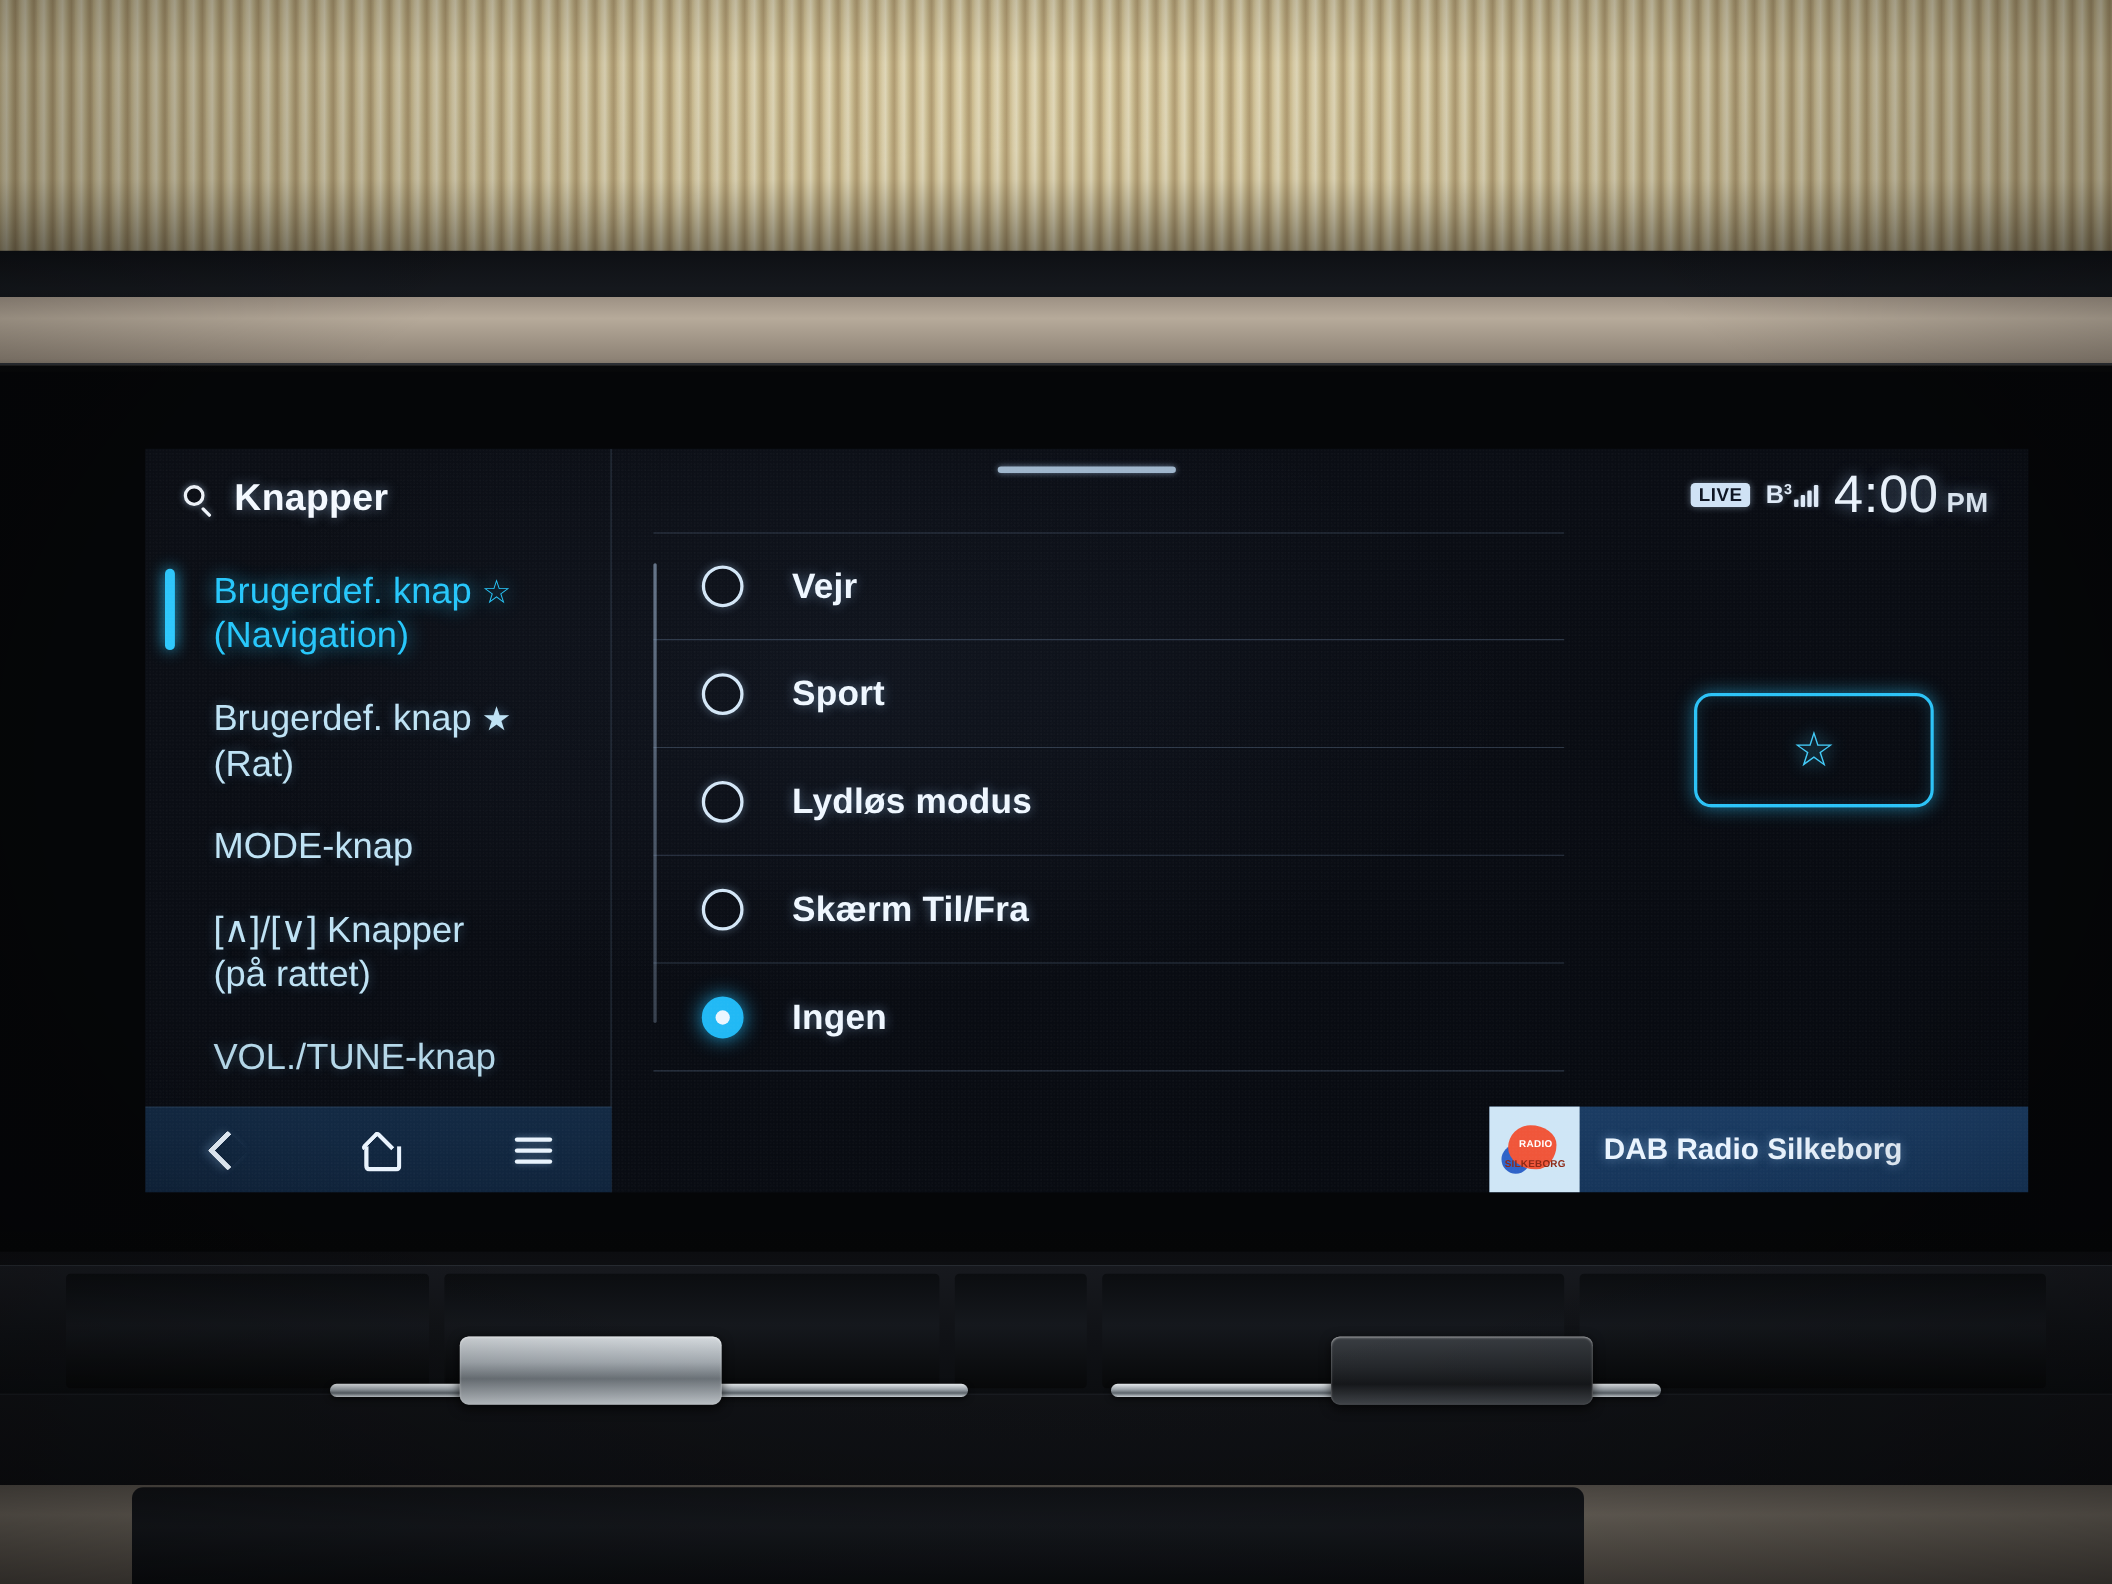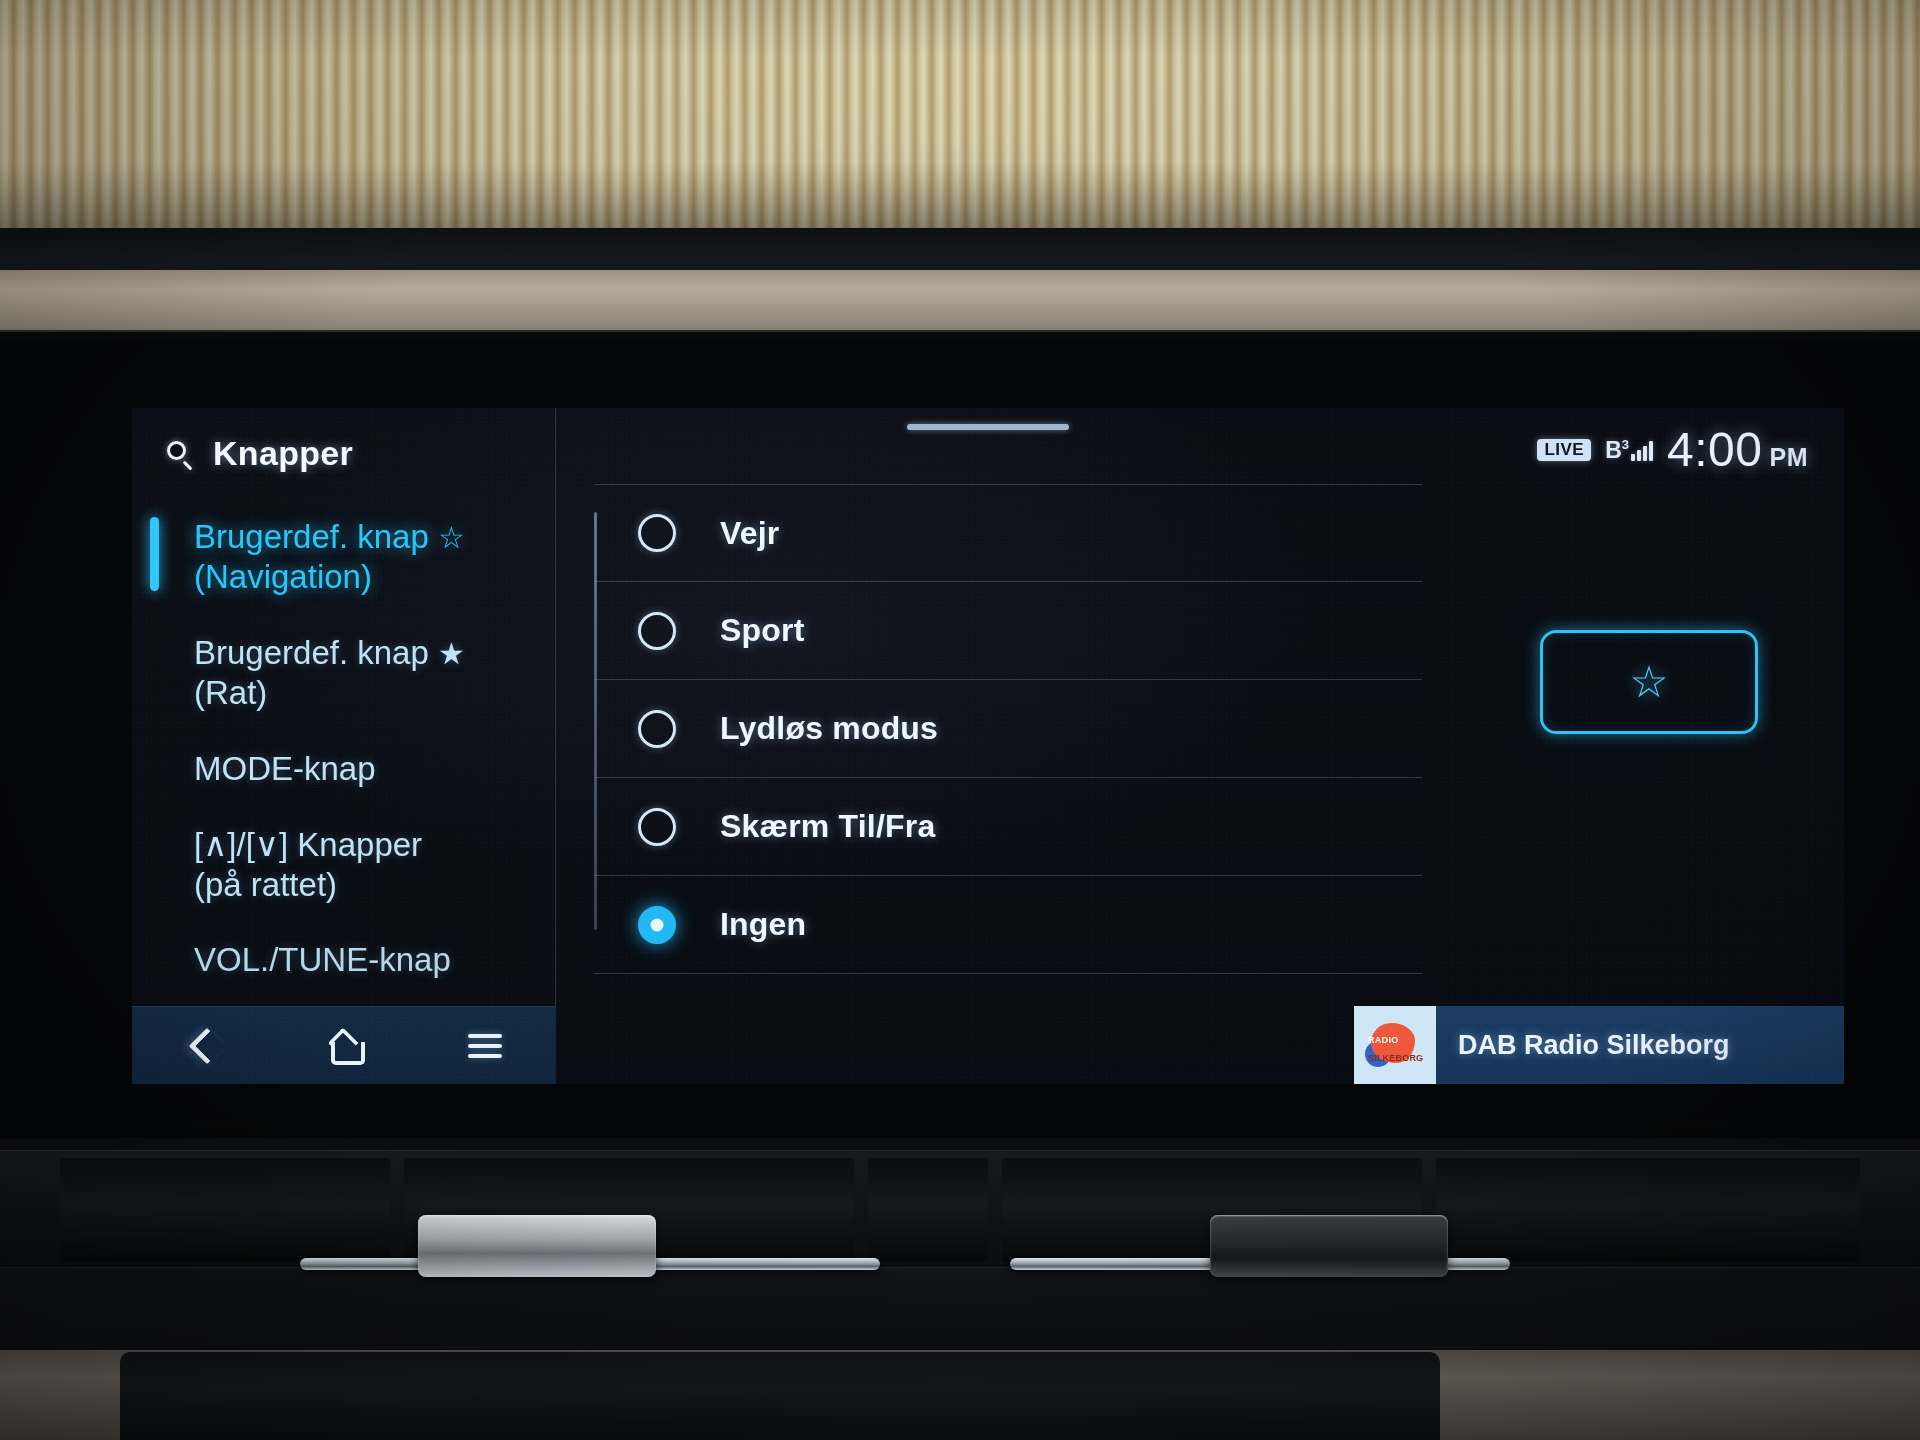--- a/index.html
+++ b/index.html
@@ -265,21 +265,21 @@
   }
   .np-blob {
     position:absolute; left:8px; top:2px; width:44px; height:40px;
     background:#f0563a; border-radius:46% 54% 42% 58% / 50% 44% 56% 50%;
   }
   .np-blue {
     position:absolute; left:2px; top:20px; width:26px; height:26px;
     background:#2f63c8; border-radius:50% 10% 50% 50%;
   }
   .np-radio-txt {
-    position:absolute; left:5px; top:14px; font-size:9px; font-weight:700;
+    position:absolute; left:18px; top:14px; font-size:9px; font-weight:700;
     color:#fff; letter-spacing:.3px; z-index:3;
   }
   .np-silke {
     position:absolute; left:5px; bottom:6px; font-size:9px; font-weight:700;
     color:#8e2a18; letter-spacing:.2px; z-index:3; white-space:nowrap;
   }
   .np-title {
     padding-left:22px;
     font-size:27px; font-weight:700; color:#eaf4fe;
     text-shadow:0 0 10px rgba(160,205,248,.5);

